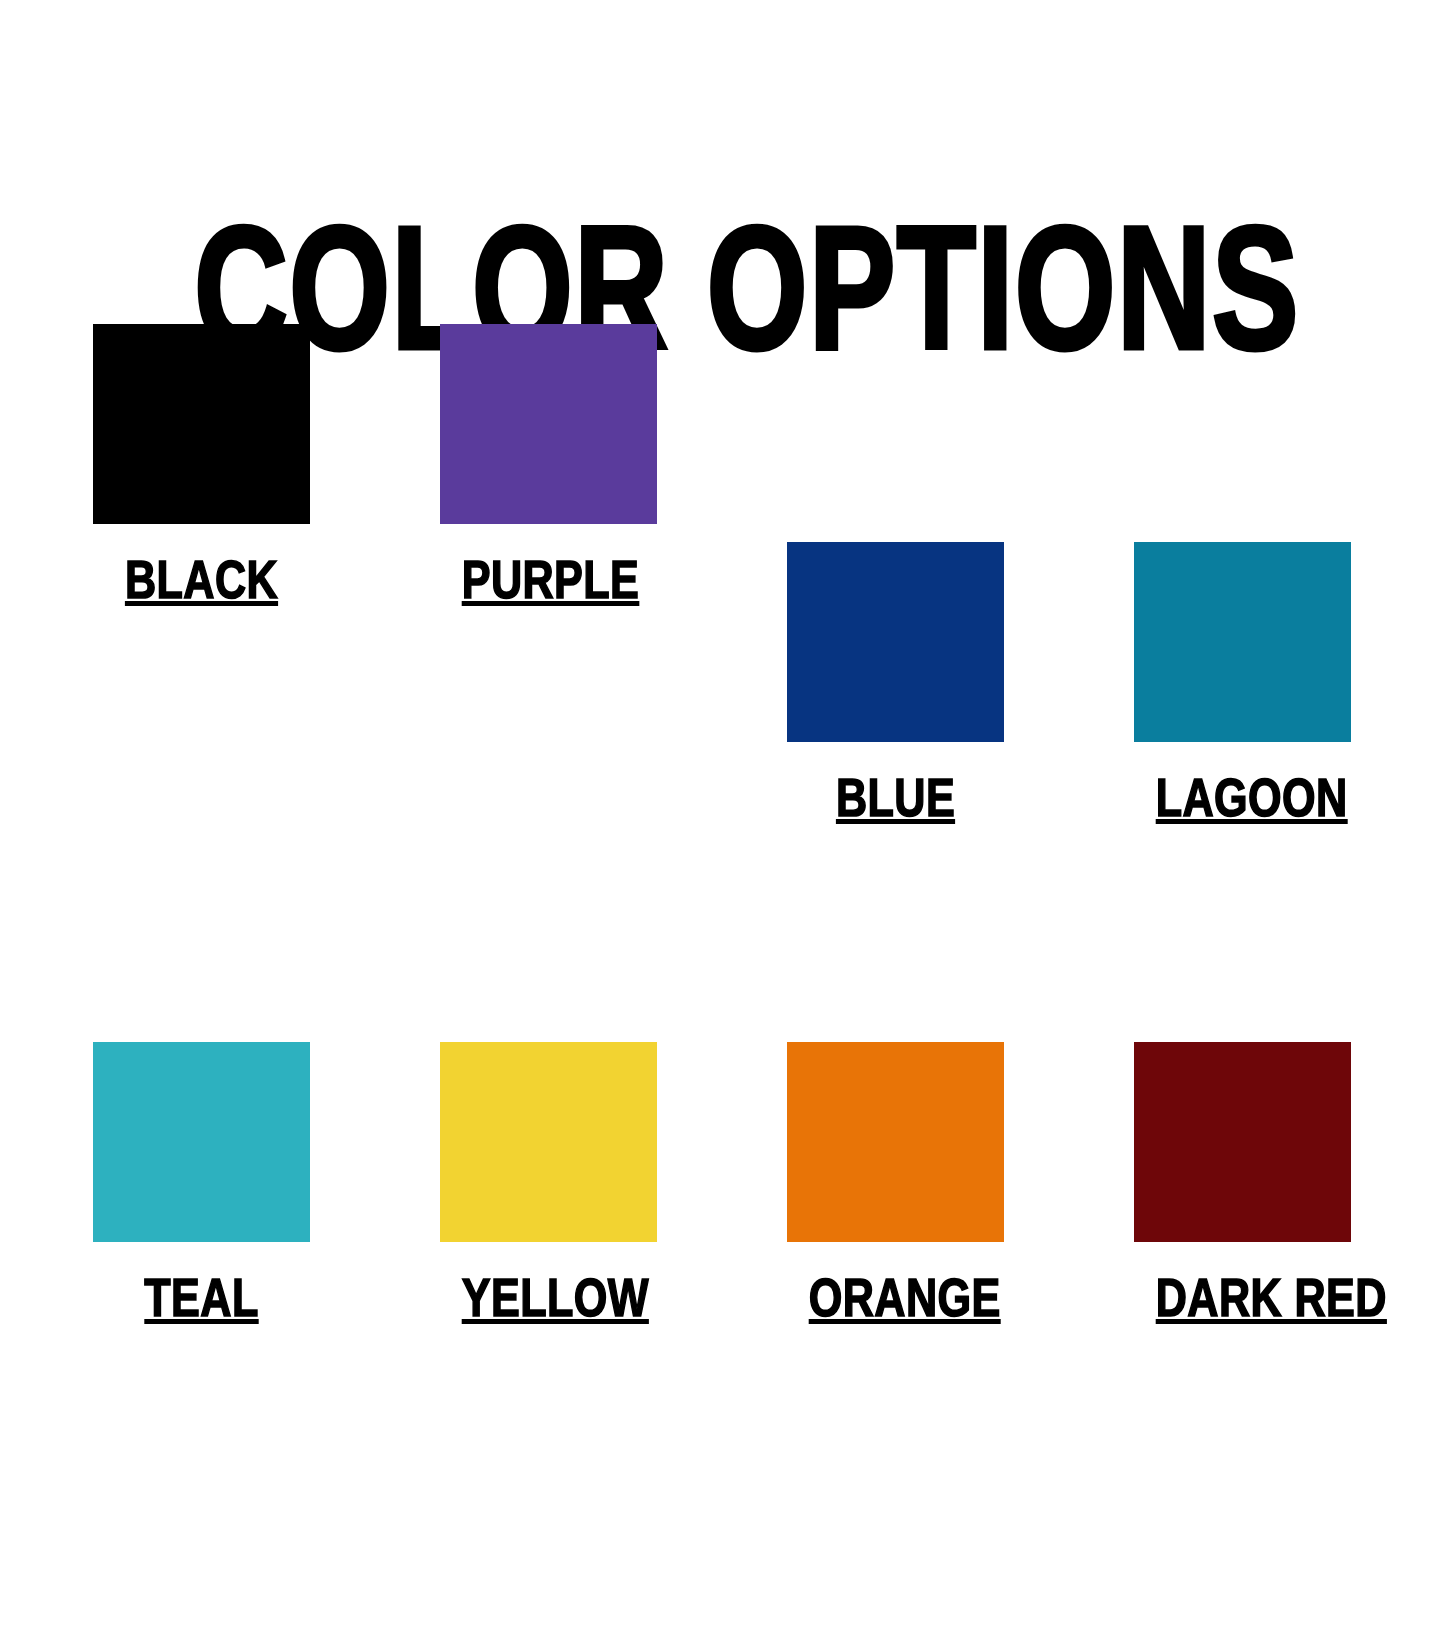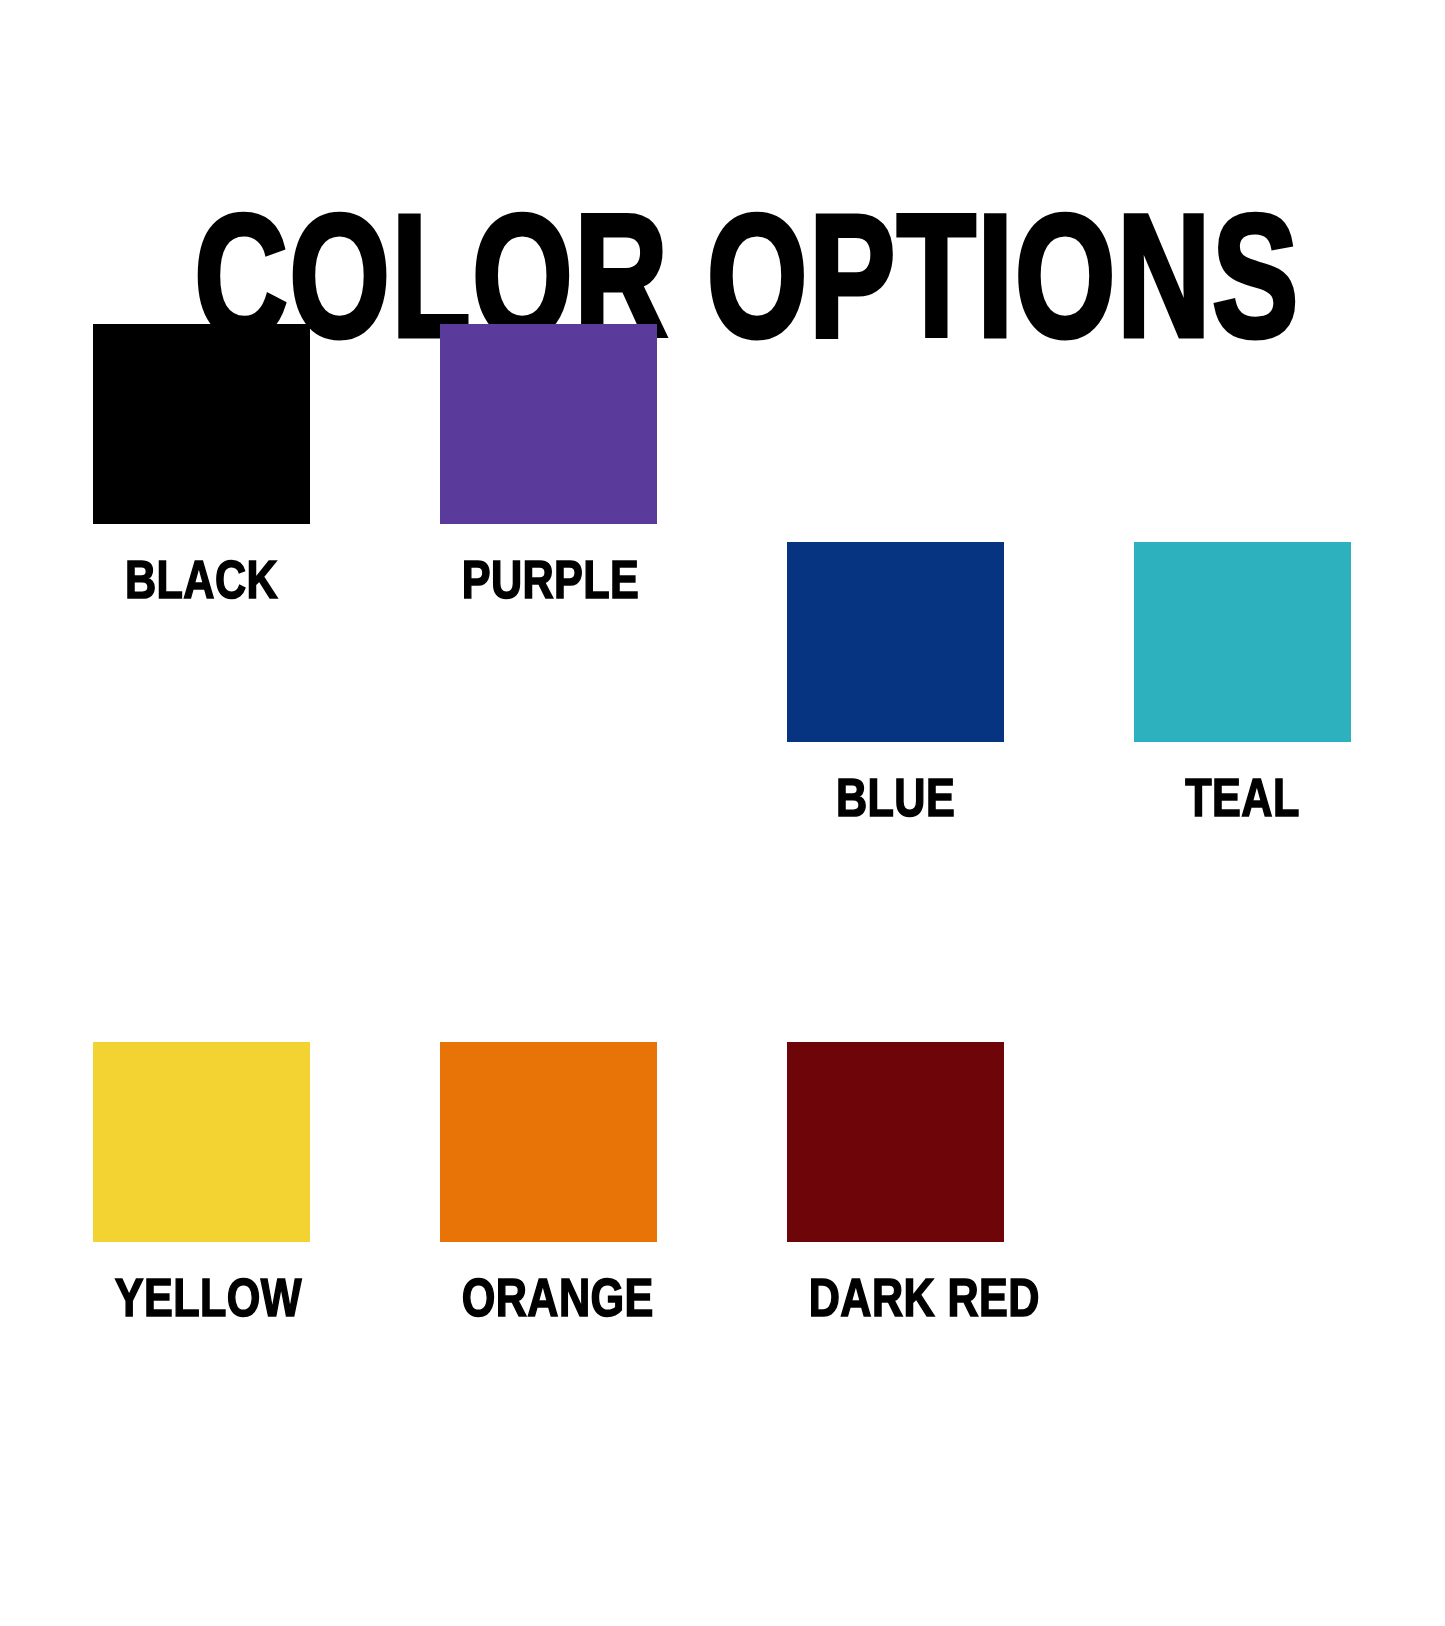--- a/index.html
+++ b/index.html
@@ -18,21 +18,21 @@
     position: relative;
     width: 1445px;
     height: 1626px;
     background: #ffffff;
     box-sizing: border-box;
   }
 
   
   .title-wrap {
     position: absolute;
-    top: 78px;
+    top: 90px;
     left: 0;
     width: 1445px;
     text-align: center;
   }
   .title {
     display: inline-block;
     font-family: "Liberation Sans", sans-serif;
     font-weight: 700;
     font-size: 175px;
     line-height: 0.92;
@@ -53,20 +53,21 @@
     width: 1259px;
     display: grid;
     grid-template-columns: repeat(4, 217px);
     grid-column-gap: 130px;
     grid-row-gap: 0;
   }
 
   .cell {
     width: 244px;
     display: block;
+    text-decoration: underline;
   }
   .cell-row2 { margin-top: 218px; }
   .cell-row3 { margin-top: 218px; }
 
   .swatch {
     width: 217px;
     height: 200px;
     display: block;
     box-sizing: border-box;
   }
@@ -109,20 +110,24 @@
     <div class="cell">
       <div class="swatch" title="PURPLE" style="background-color: rgb(90, 59, 156);"></div>
       <span class="swatch-label">PURPLE</span>
     </div>
 
     <div class="cell cell-row2">
       <div class="swatch" title="BLUE" style="background-color: rgb(7, 52, 129);"></div>
       <span class="swatch-label">BLUE</span>
     </div>
     <div class="cell cell-row2">
+      <div class="swatch" title="LAGOON" style="background-color: rgb(10, 126, 158);"></div>
+      <span class="swatch-label">LAGOON</span>
+    </div>
+    <div class="cell cell-row2">
       <div class="swatch" title="TEAL" style="background-color: rgb(45, 177, 191);"></div>
       <span class="swatch-label">TEAL</span>
     </div>
     <div class="cell cell-row2">
       <div class="swatch" title="YELLOW" style="background-color: rgb(242, 211, 49);"></div>
       <span class="swatch-label">YELLOW</span>
     </div>
 
     <div class="cell cell-row3">
       <div class="swatch" title="ORANGE" style="background-color: rgb(232, 116, 7);"></div>

